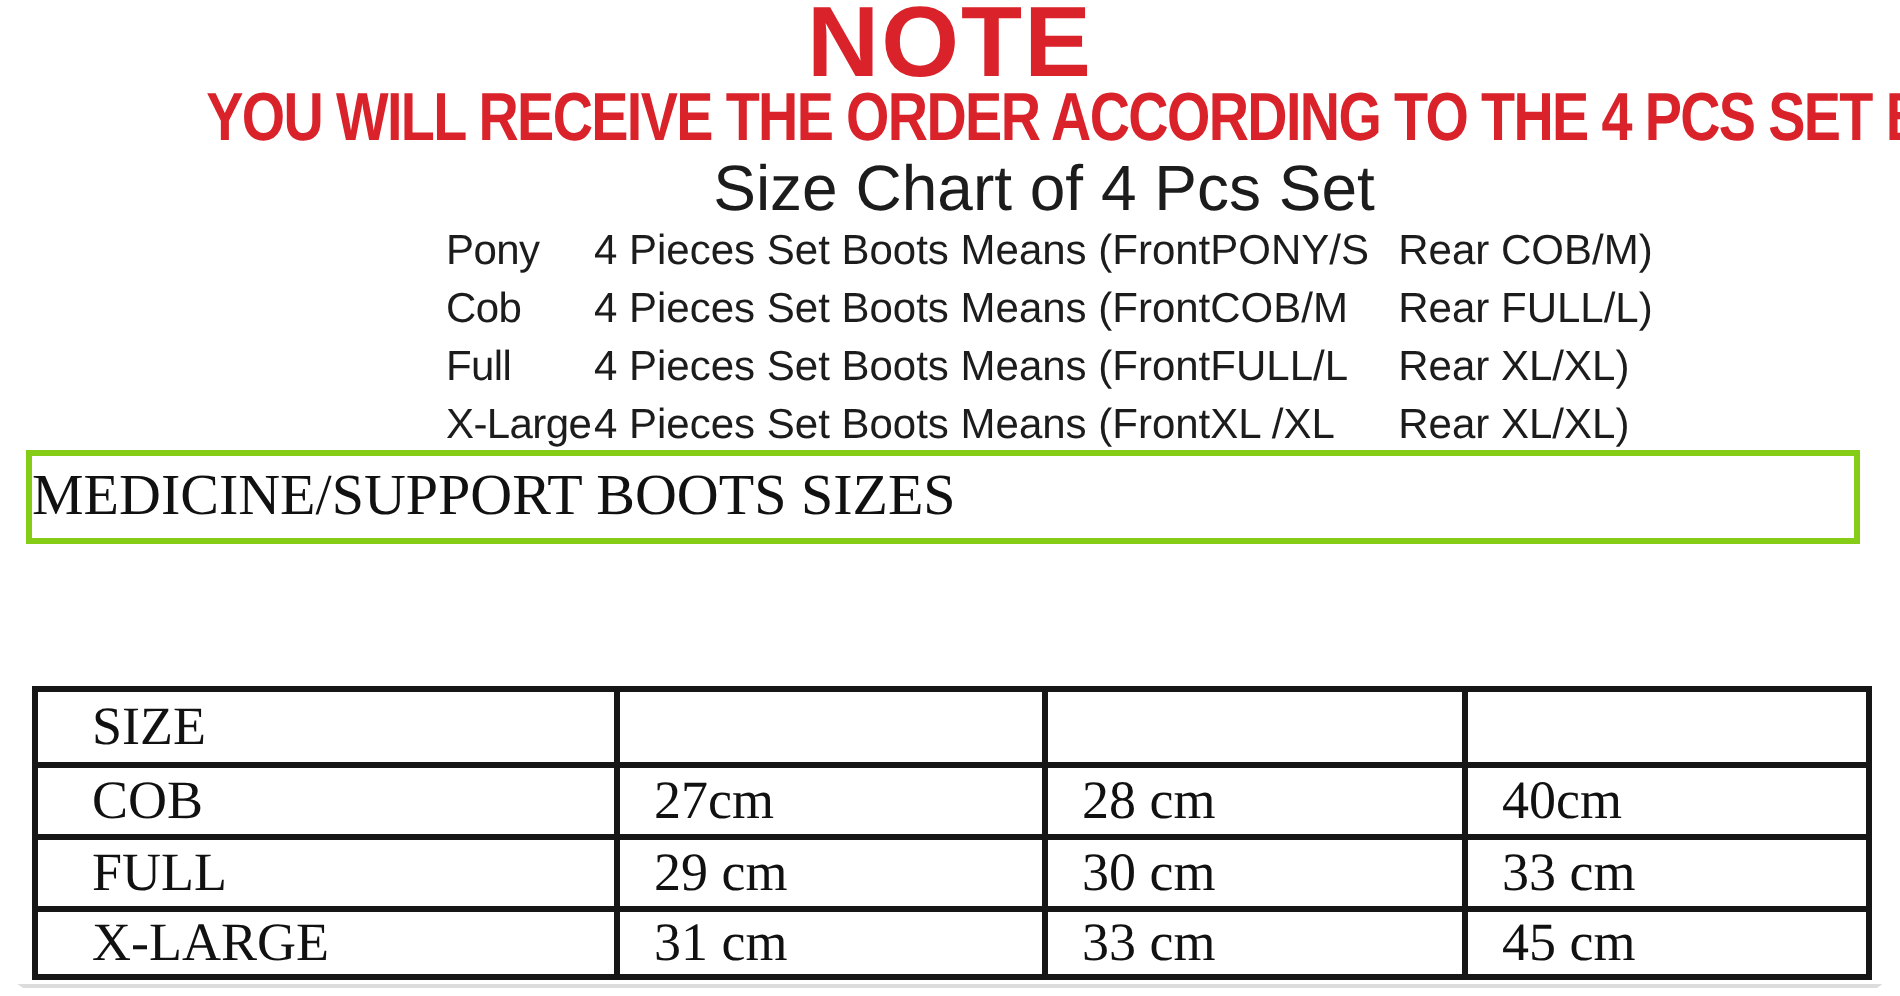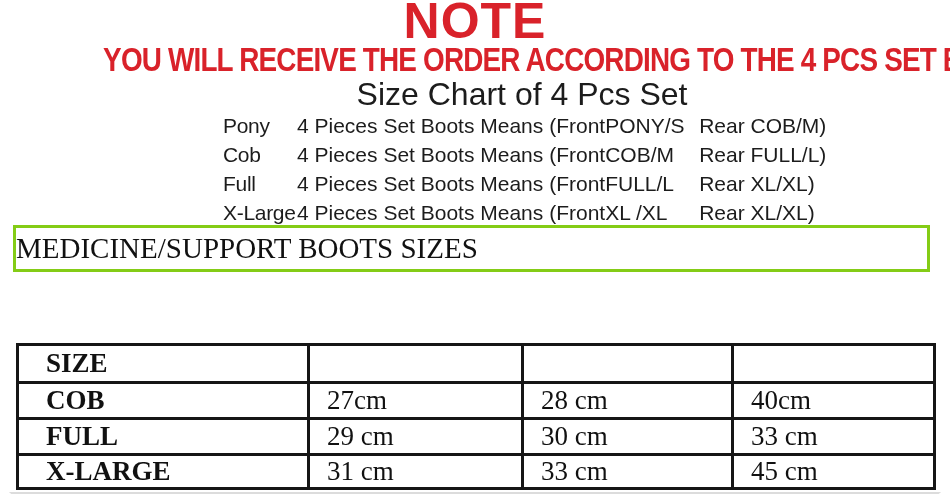--- a/index.html
+++ b/index.html
@@ -98,21 +98,21 @@
     font-family: "Liberation Serif", serif;
     font-size: 27px;
     color: #111111;
   }
   .sizes-table td {
     border: 3px solid #161616;
     padding: 0 0 0 17px;
     vertical-align: middle;
     overflow: hidden;
   }
-  .sizes-table td.lab { padding-left: 27px; font-weight: bold; }
+  .sizes-table td.lab { padding-left: 27px; }
   .sizes-table tr.r0 { height: 38px; }
   .sizes-table tr.r1 { height: 36px; }
   .sizes-table tr.r2 { height: 36px; }
   .sizes-table tr.r3 { height: 34px; }
   .sizes-table col.c1 { width: 291px; }
   .sizes-table col.c2 { width: 214px; }
   .sizes-table col.c3 { width: 210px; }
   .sizes-table col.c4 { width: 202px; }
 
   

